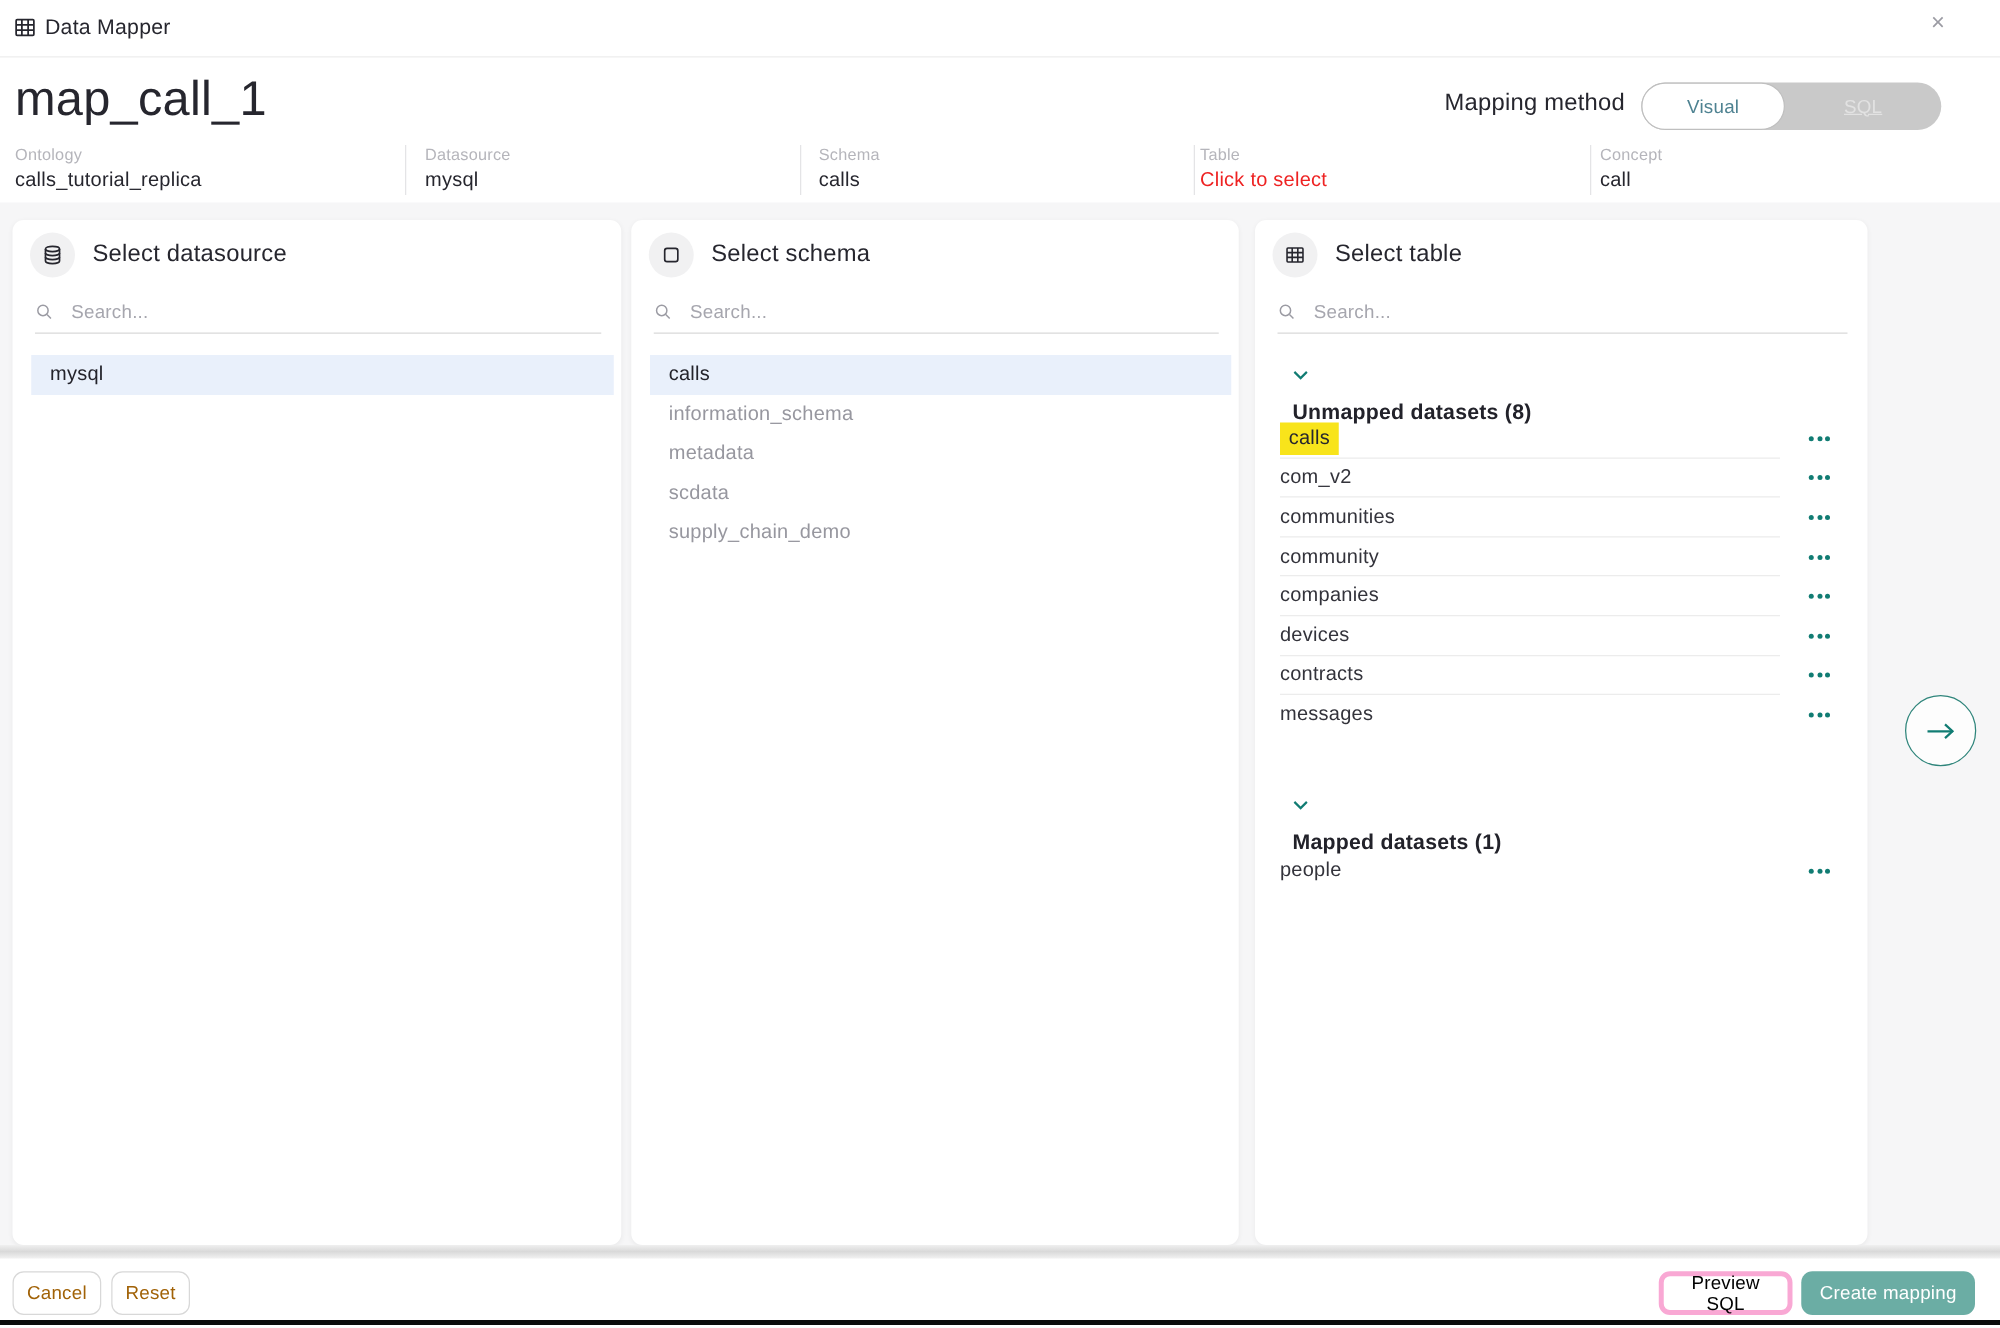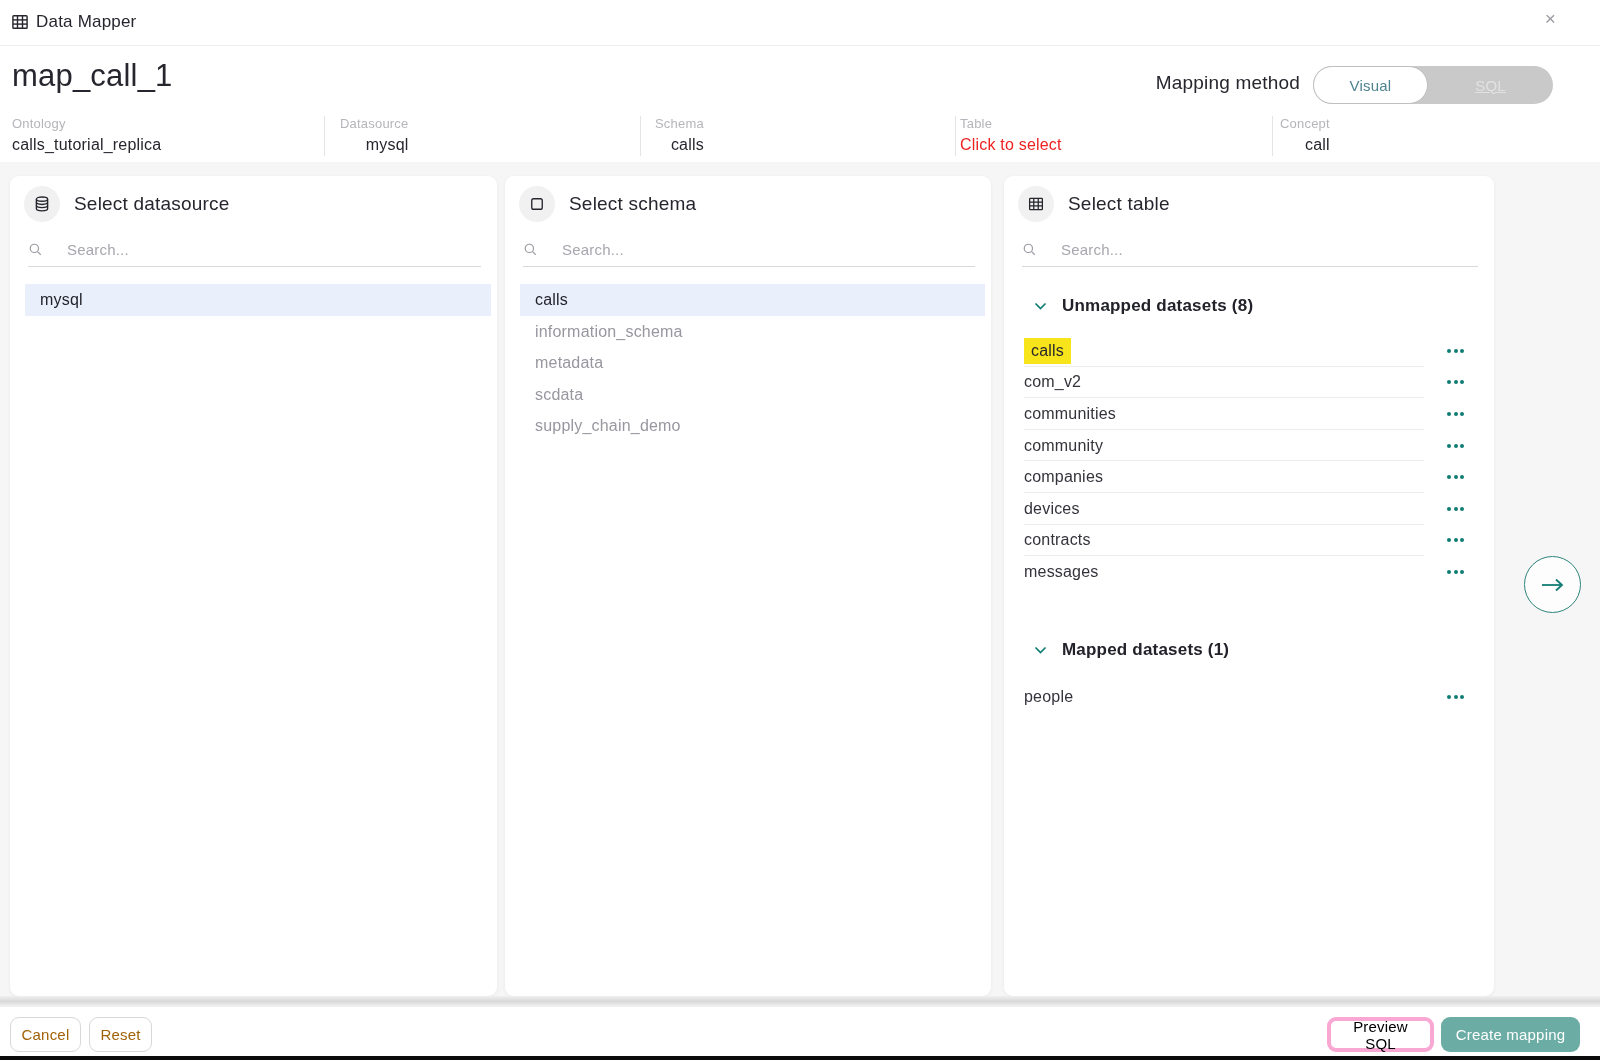--- a/index.html
+++ b/index.html
@@ -8,46 +8,46 @@
     background:#ffffff;color:#26262e;
     font-family:"Liberation Sans", sans-serif;
     letter-spacing:.2px;
   }
   
   .titlebar{position:absolute;left:0;top:0;width:1600px;height:45px;border-bottom:1px solid #ededed;background:#fff;}
   .tb-icon{position:absolute;left:10px;top:12px;width:20px;height:20px;}
   .tb-title{position:absolute;left:36px;top:12px;font-size:17px;font-weight:500;color:#26262e;}
   .close{position:absolute;right:44px;top:9px;font-size:19px;color:#9b9ba3;cursor:pointer;line-height:1;}
   
-  .mapping-name{position:absolute;left:12px;top:58px;font-size:31px;font-weight:500;color:#26262e;margin:0;}
+  .mapping-name{position:absolute;left:12px;top:58px;font-size:39px;font-weight:500;color:#26262e;margin:0;}
   .mm-label{position:absolute;right:300px;top:72px;width:290px;text-align:right;font-size:19px;color:#26262e;}
   .toggle{position:absolute;left:1313px;top:66px;width:240px;height:38px;background:#c9c9c9;border-radius:19px;display:flex;}
   .toggle .opt{flex:1;display:flex;align-items:center;justify-content:center;font-size:15px;border-radius:19px;cursor:pointer;}
   .toggle .opt.selected{background:#ffffff;border:1px solid #bfbfbf;color:#4e8291;margin:0;width:115px;flex:none;box-sizing:border-box;}
   .toggle .opt.unselected{color:#e2e2e2;text-decoration:underline;}
   
   .field{position:absolute;top:116px;}
   .field .f-label{font-size:13px;color:#b5b5bb;display:block;margin-bottom:5px;}
-  .field .f-value{font-size:16px;color:#26262e;display:block;text-align:right;}
+  .field .f-value{font-size:16px;color:#26262e;display:block;}
   .field.alert .f-value{color:#ee2222;}
   .f-div{position:absolute;top:116px;width:1px;height:40px;background:#e4e4e6;}
   
   .backdrop{position:absolute;left:0;top:162px;width:1600px;height:834px;background:#f6f6f7;}
   .band{position:absolute;left:0;top:996px;width:1600px;height:11px;background:linear-gradient(#f0f0f0,#d9d9d9 48%,#f3f3f3);}
   .panel{position:absolute;top:176px;height:820px;background:#ffffff;border-radius:9px;box-shadow:0 1px 4px rgba(0,0,0,.05);}
   .p-icon{position:absolute;left:14px;top:10px;width:36px;height:36px;border-radius:50%;background:#f1f1f2;display:flex;align-items:center;justify-content:center;}
   .p-title{position:absolute;left:64px;top:17px;font-size:19px;font-weight:500;color:#26262e;}
-  .p-search{position:absolute;left:18px;right:16px;top:56px;height:34px;border-bottom:1px solid #d9d9d9;display:flex;align-items:center;gap:22px;}
+  .p-search{position:absolute;left:18px;right:16px;top:56px;height:34px;border-bottom:1px solid #d9d9d9;display:flex;align-items:center;gap:12px;}
   .p-search input{border:none;outline:none;background:transparent;font-family:"Liberation Sans",sans-serif;font-size:15px;color:#26262e;flex:1;letter-spacing:.2px;}
   .p-search input::placeholder{color:#a6a6ae;}
   .p-list{position:absolute;left:15px;right:6px;top:108px;}
   .p-list .row{height:31.6px;line-height:31.6px;padding-left:15px;font-size:16px;color:#97979f;cursor:pointer;}
   .p-list .row.selected{background:#e9f0fb;color:#23232b;font-weight:500;}
   
-  .t-section{position:absolute;left:30px;display:flex;gap:15px;}
+  .t-section{position:absolute;left:30px;display:flex;gap:15px;flex-direction:column;}
   .t-section .chev{display:flex;align-items:center;cursor:pointer;}
   .t-section .st{font-size:17px;font-weight:600;color:#22222a;}
   .t-items{position:absolute;left:20px;right:28px;}
   .trow{position:relative;height:31.6px;display:flex;align-items:center;cursor:pointer;}
   .trow::after{content:"";position:absolute;left:0;right:42px;bottom:0;height:1px;background:#ececec;}
   .trow.noline::after{display:none;}
   .trow .tlabel{font-size:16px;color:#33333b;}
   .trow .tlabel.hl{background:#f8e41b;padding:4px 7px;color:#26262e;}
   .dots{position:absolute;right:2px;top:50%;transform:translateY(-50%);display:flex;gap:2.5px;cursor:pointer;}
   .dots i{width:4px;height:4px;border-radius:50%;background:#117c73;display:block;}

